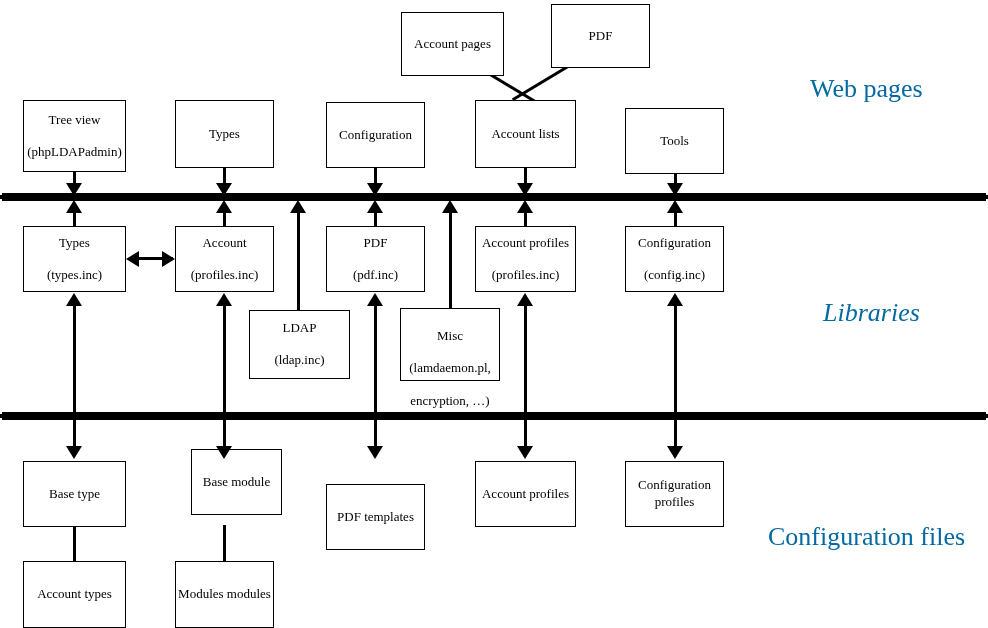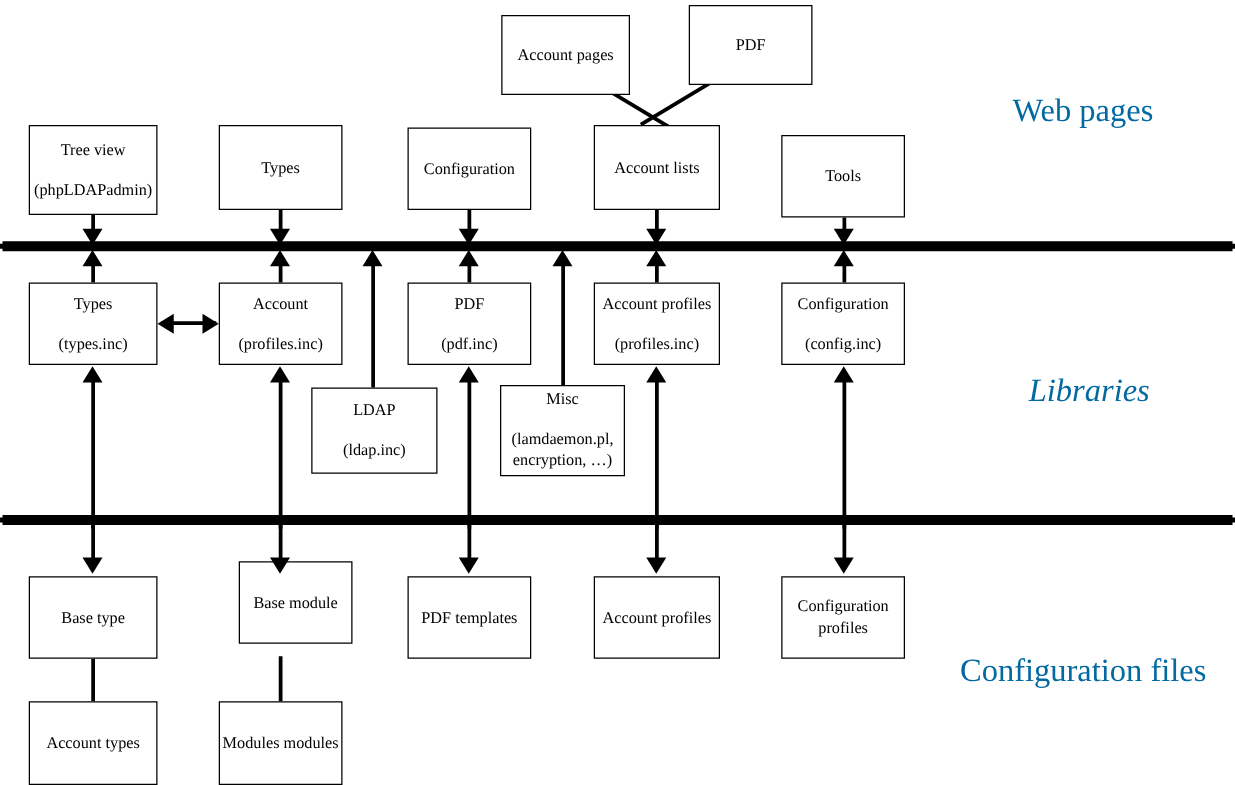--- a/index.html
+++ b/index.html
@@ -194,24 +194,24 @@
   </div>
 
   <div class="hline" style="left:129px; top:257px; width:44px;"></div>
   <div class="arrow-left" style="left:126px; top:251px;"></div>
   <div class="arrow-right" style="left:162px; top:251px;"></div>
 
   <div class="box" style="left:249px; top:310px; width:101px; height:69px;">
     <span class="l1">LDAP</span>
     <span class="l2">(ldap.inc)</span>
   </div>
-  <div class="box overflow-text" style="left:400px; top:308px; width:100px; height:73px; justify-content:flex-start; padding-top:3px;">
+  <div class="box overflow-text" style="left:400px; top:308px; width:100px; height:73px; justify-content:flex-start; padding-top:20px;">
     <span class="l1">Misc</span>
     <span class="l2">(lamdaemon.pl,</span>
-    <span class="l2" style="margin-top:2px;font-family:Liberation Serif, serif;">encryption, …)</span>
+    <span class="l2" style="margin-top:18px;font-family:Liberation Serif, serif;">encryption, …)</span>
   </div>
 
   <div class="vline" style="left:73px; top:305px; height:118px;"></div>
   <div class="arrow-up" style="left:66px; top:293px;"></div>
   <div class="vline" style="left:223px; top:305px; height:118px;"></div>
   <div class="arrow-up" style="left:216px; top:293px;"></div>
   <div class="vline" style="left:374px; top:305px; height:118px;"></div>
   <div class="arrow-up" style="left:367px; top:293px;"></div>
   <div class="vline" style="left:524px; top:305px; height:118px;"></div>
   <div class="arrow-up" style="left:517px; top:293px;"></div>
@@ -232,21 +232,21 @@
   <div class="arrow-down" style="left:517px; top:446px;"></div>
   <div class="vline" style="left:674px; top:420px; height:28px;"></div>
   <div class="arrow-down" style="left:667px; top:446px;"></div>
 
   <div class="box" style="left:23px; top:461px; width:103px; height:66px;">
     <span class="l1">Base type</span>
   </div>
   <div class="box" style="left:175px; top:449px; width:91px; height:66px;margin-left:16px;">
     <span class="l1">Base module</span>
   </div>
-  <div class="box" style="left:326px; top:461px; width:99px; height:66px;">
+  <div class="box" style="left:326px; top:484px; width:99px; height:66px;">
     <span class="l1">PDF templates</span>
   </div>
   <div class="box" style="left:475px; top:461px; width:101px; height:66px;">
     <span class="l1">Account profiles</span>
   </div>
   <div class="box two-line-tight" style="left:625px; top:461px; width:99px; height:66px;">
     <span class="l1">Configuration</span>
     <span class="l2">profiles</span>
   </div>
 

